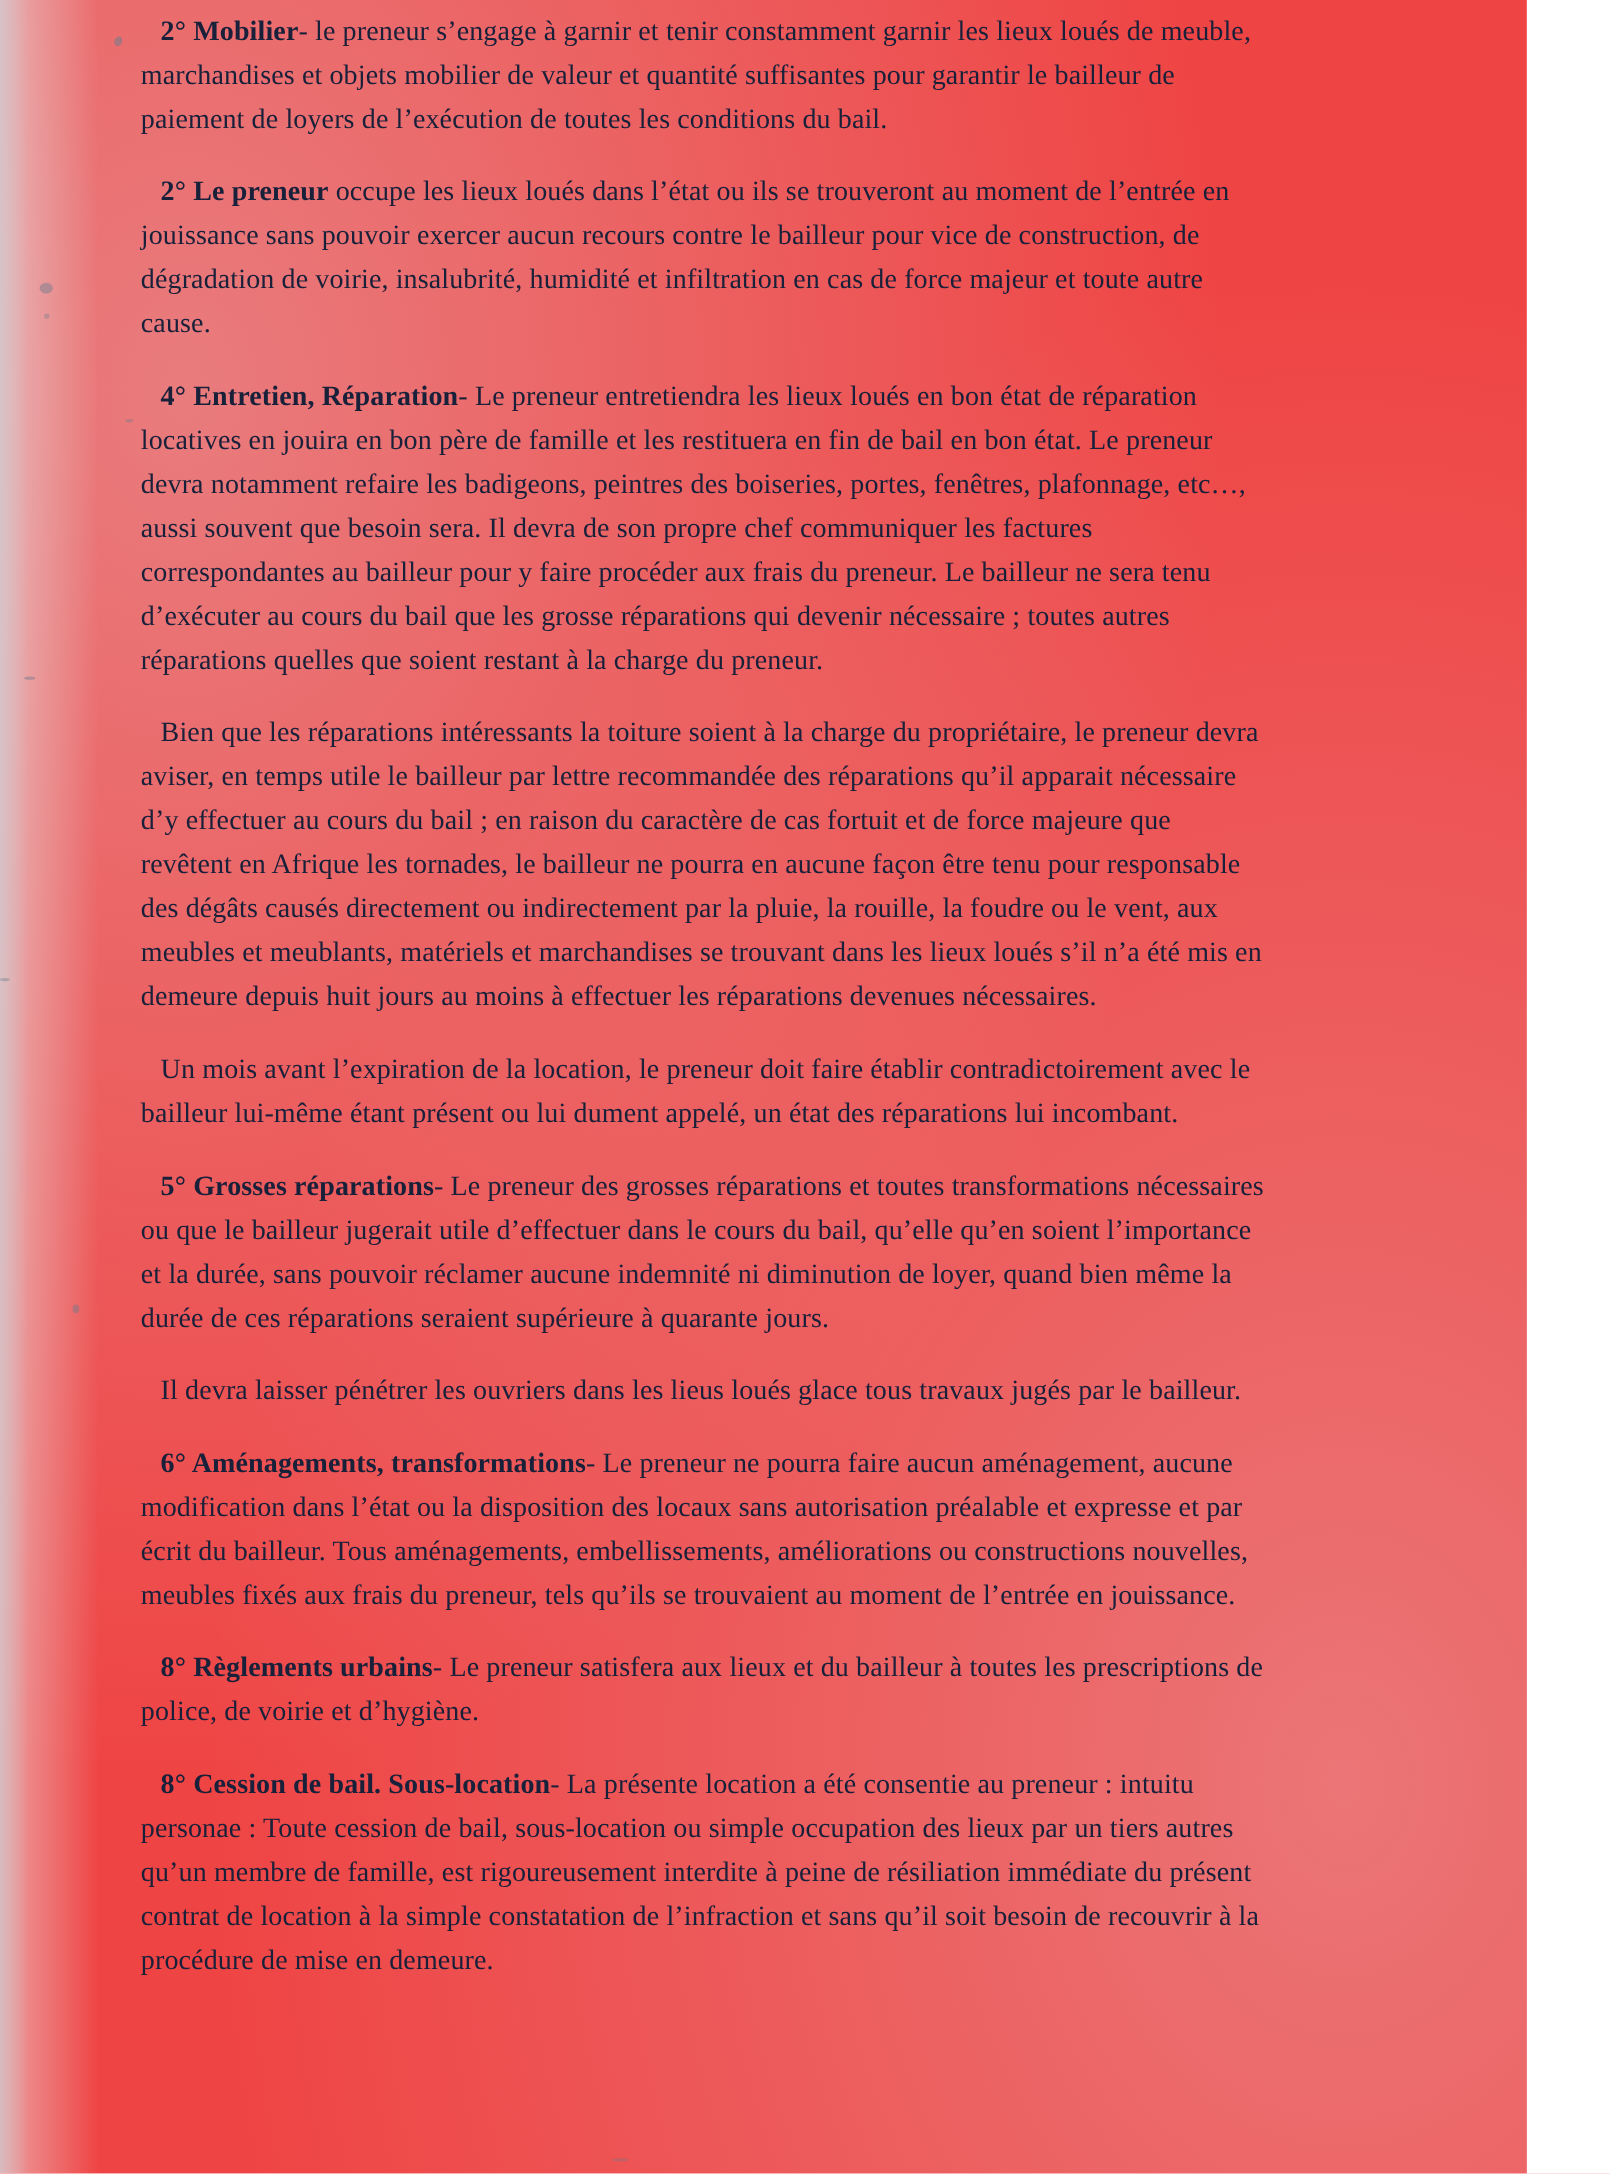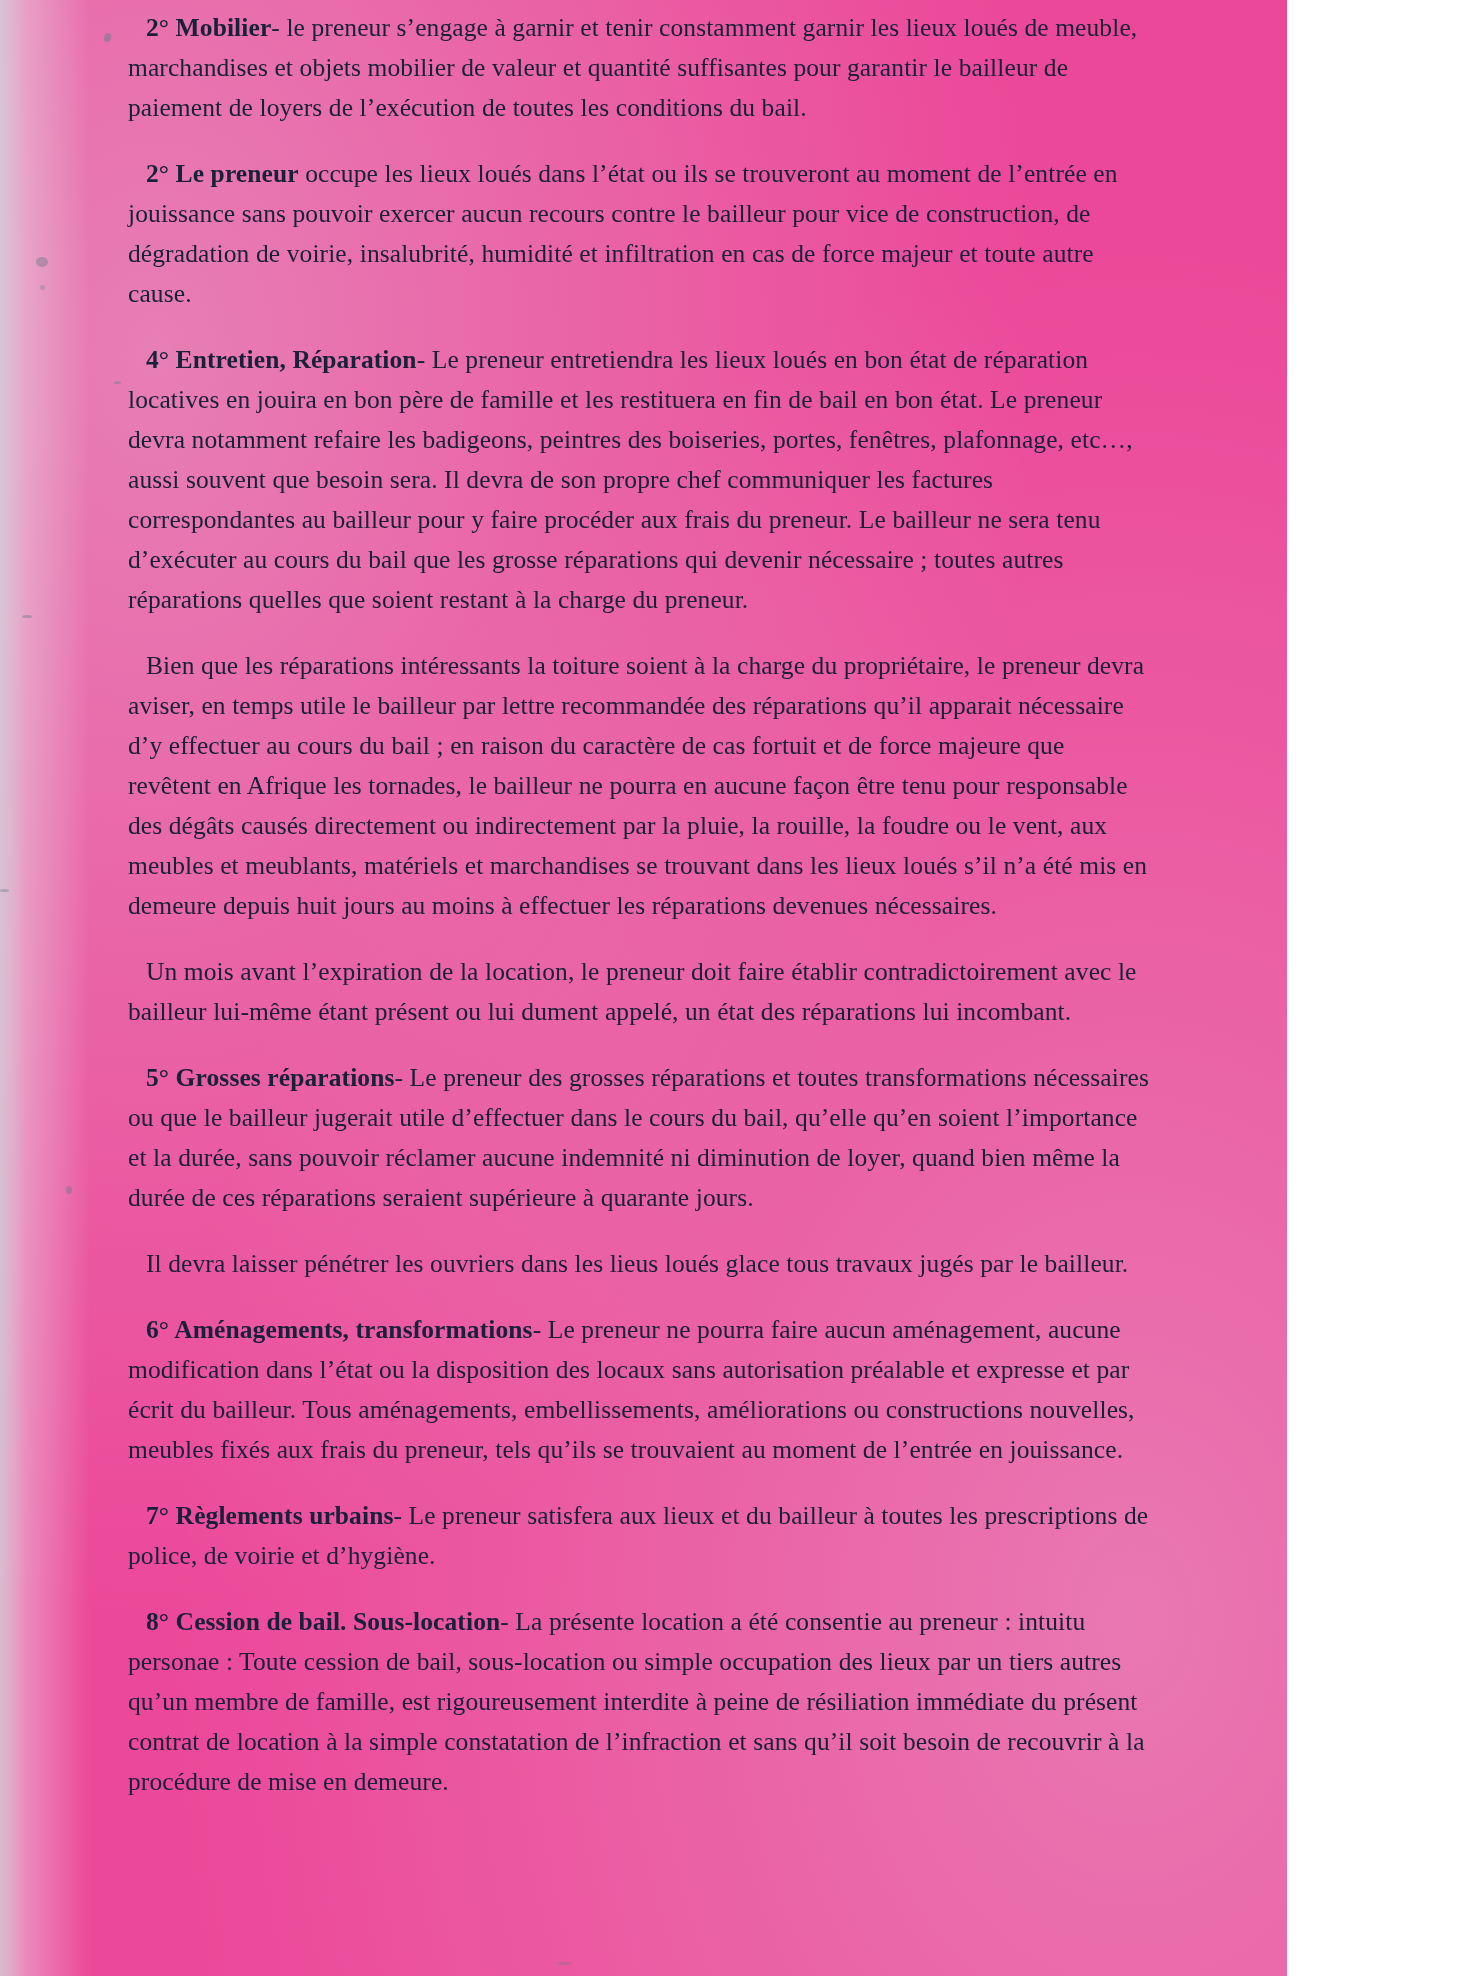--- a/index.html
+++ b/index.html
@@ -2,23 +2,23 @@
 <html><head>
 <meta charset="utf-8">
 <style>
   html, body {
     margin: 0;
     padding: 0;
     background: #ffffff;
   }
   .page {
     position: relative;
-    width: 1287px;
+    width: 1388px;
     height: 1976px;
-    background: #ec4899;
+    background: #ef4444;
     overflow: hidden;
     font-family: "Liberation Serif", serif;
     color: #171b2e;
   }
   
   .page::before {
     content: "";
     position: absolute;
     inset: 0;
     background:
@@ -118,21 +118,21 @@
 
     <p class="para">
       <span class="lead"></span><span>Il devra laisser pénétrer les ouvriers dans les lieus loués glace tous travaux jugés par le bailleur.</span>
     </p>
 
     <p class="para">
       <span class="lead">6° Aménagements, transformations</span><span>- Le preneur ne pourra faire aucun aménagement, aucune modification dans l’état ou la disposition des locaux sans autorisation préalable et expresse et par écrit du bailleur. Tous aménagements, embellissements, améliorations ou constructions nouvelles, meubles fixés aux frais du preneur, tels qu’ils se trouvaient au moment de l’entrée en jouissance.</span>
     </p>
 
     <p class="para">
-      <span class="lead">7° Règlements urbains</span><span>- Le preneur satisfera aux lieux et du bailleur à toutes les prescriptions de police, de voirie et d’hygiène.</span>
+      <span class="lead">8° Règlements urbains</span><span>- Le preneur satisfera aux lieux et du bailleur à toutes les prescriptions de police, de voirie et d’hygiène.</span>
     </p>
 
     <p class="para">
       <span class="lead">8° Cession de bail. Sous-location</span><span>- La présente location a été consentie au preneur : intuitu personae : Toute cession de bail, sous-location ou simple occupation des lieux par un tiers autres qu’un membre de famille, est rigoureusement interdite à peine de résiliation immédiate du présent contrat de location à la simple constatation de l’infraction et sans qu’il soit besoin de recouvrir à la procédure de mise en demeure.</span>
     </p>
 
   </div>
 </div>
 
 </body></html>

